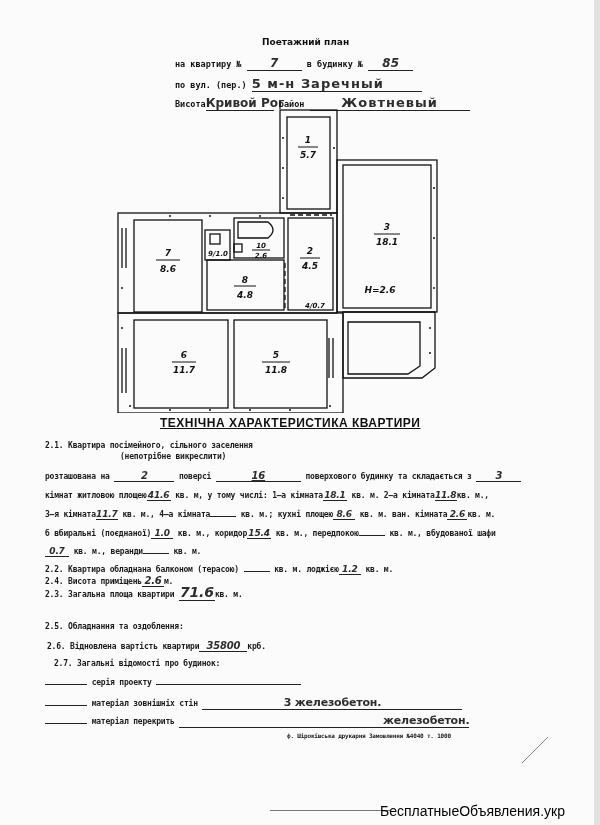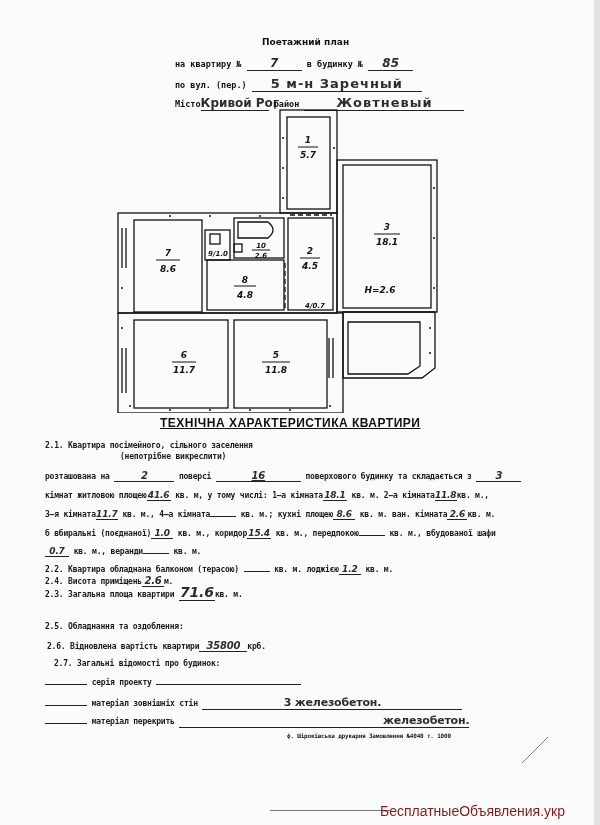--- a/index.html
+++ b/index.html
@@ -7,44 +7,44 @@
          font-family:"DejaVu Sans", sans-serif; color:#111; }
   .abs { position:absolute; }
   .print { font-family:"DejaVu Sans Mono", monospace; font-weight:bold; font-size:8px; color:#1a1a1a; letter-spacing:-0.2px; white-space:nowrap; }
   .hand { font-family:"DejaVu Sans", sans-serif; font-style:italic; font-weight:bold; color:#2d2d2d; white-space:nowrap; }
   .blank { display:inline-block; border-bottom:1px solid #222; text-align:center; vertical-align:baseline; }
   .title { font-family:"DejaVu Sans", sans-serif; font-weight:bold; font-size:9px; }
   .header-line { font-family:"DejaVu Sans Mono", monospace; font-weight:bold; font-size:8.5px; }
   .hw-big { font-size:13px; font-style:normal; letter-spacing:1px; }
   .section-title { font-family:"Liberation Sans", sans-serif; font-weight:bold; font-size:12px; letter-spacing:0.5px;text-decoration:underline; }
   .plan svg text { font-family:"DejaVu Sans", sans-serif; font-weight:bold; font-style:italic; }
-  .watermark { font-family:"Liberation Sans", sans-serif; font-size:14px; color:#7f1d1d; }
+  .watermark { font-family:"Liberation Sans", sans-serif; font-size:14px; color:#000000; }
   .rightedge { position:absolute; right:0; top:0; width:6px; height:825px; background:#e2e2e2; }
 </style>
 </head>
 <body>
 
 <div class="rightedge"></div>
 
 <div class="abs title" style="left:262px;top:37px;">Поетажний план</div>
 
 <div class="abs header-line" style="left:175px;top:56px;">
   <span>на квартиру №</span>
   <span class="blank hand" style="width:55px;font-size:12px;">7</span>
   <span>в будинку №</span>
   <span class="blank hand" style="width:45px;font-size:12px;">85</span>
 </div>
 
 <div class="abs header-line" style="left:175px;top:76px;">
   <span>по вул. (пер.)</span>
-  <span class="blank hand hw-big" style="width:170px;text-align:center;">5 м-н Заречный</span>
+  <span class="blank hand hw-big" style="width:170px;text-align:left;">5 м-н Заречный</span>
 </div>
 
 <div class="abs header-line" style="left:175px;top:95px;">
-  <span>Місто</span><span class="blank hand" style="width:68px;font-size:12px;font-style:normal;">Кривой Рог</span>
+  <span>Висота</span><span class="blank hand" style="width:68px;font-size:12px;font-style:normal;">Кривой Рог</span>
   <span>район</span>
   <span class="blank hand hw-big" style="width:160px;">Жовтневый</span>
 </div>
 
 <div class="abs plan" style="left:110px;top:108px;width:340px;height:305px;">
   <svg width="340" height="305" viewBox="0 0 340 305">
     <g fill="none" stroke="#111" stroke-width="1.3">
 
       <rect x="170" y="2" width="57" height="103"></rect>
       <rect x="177" y="9" width="43" height="92"></rect>

